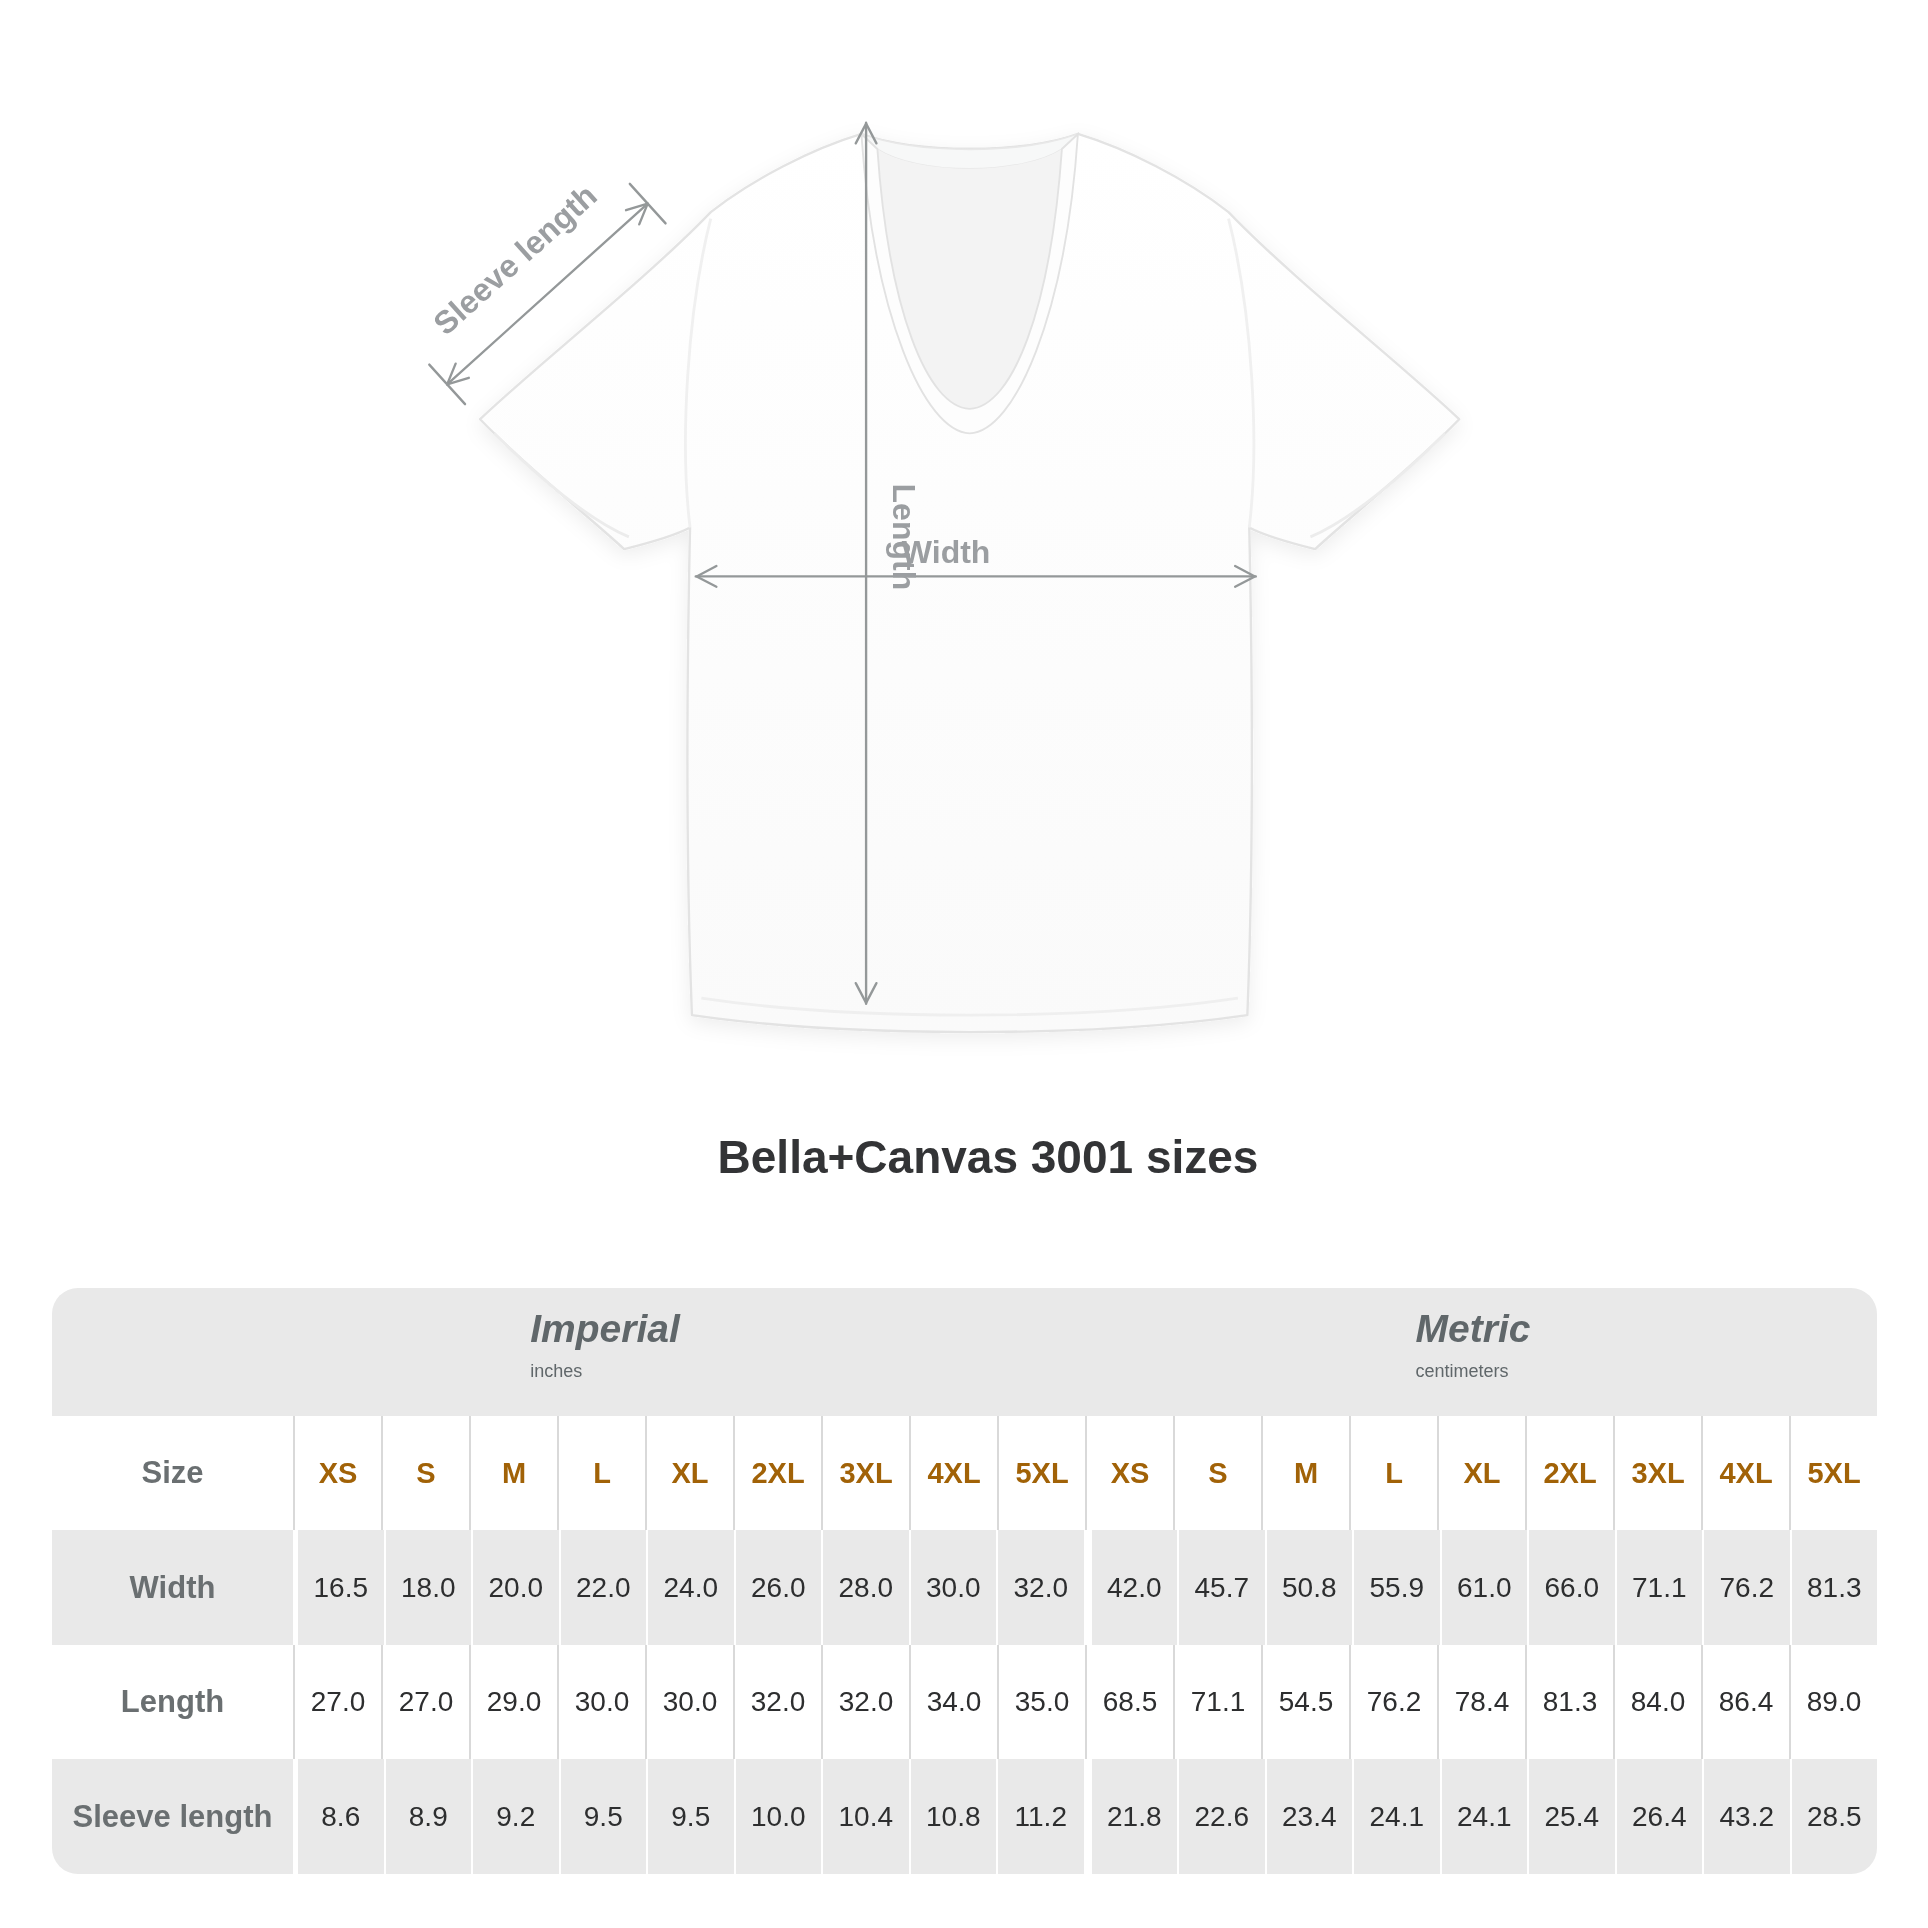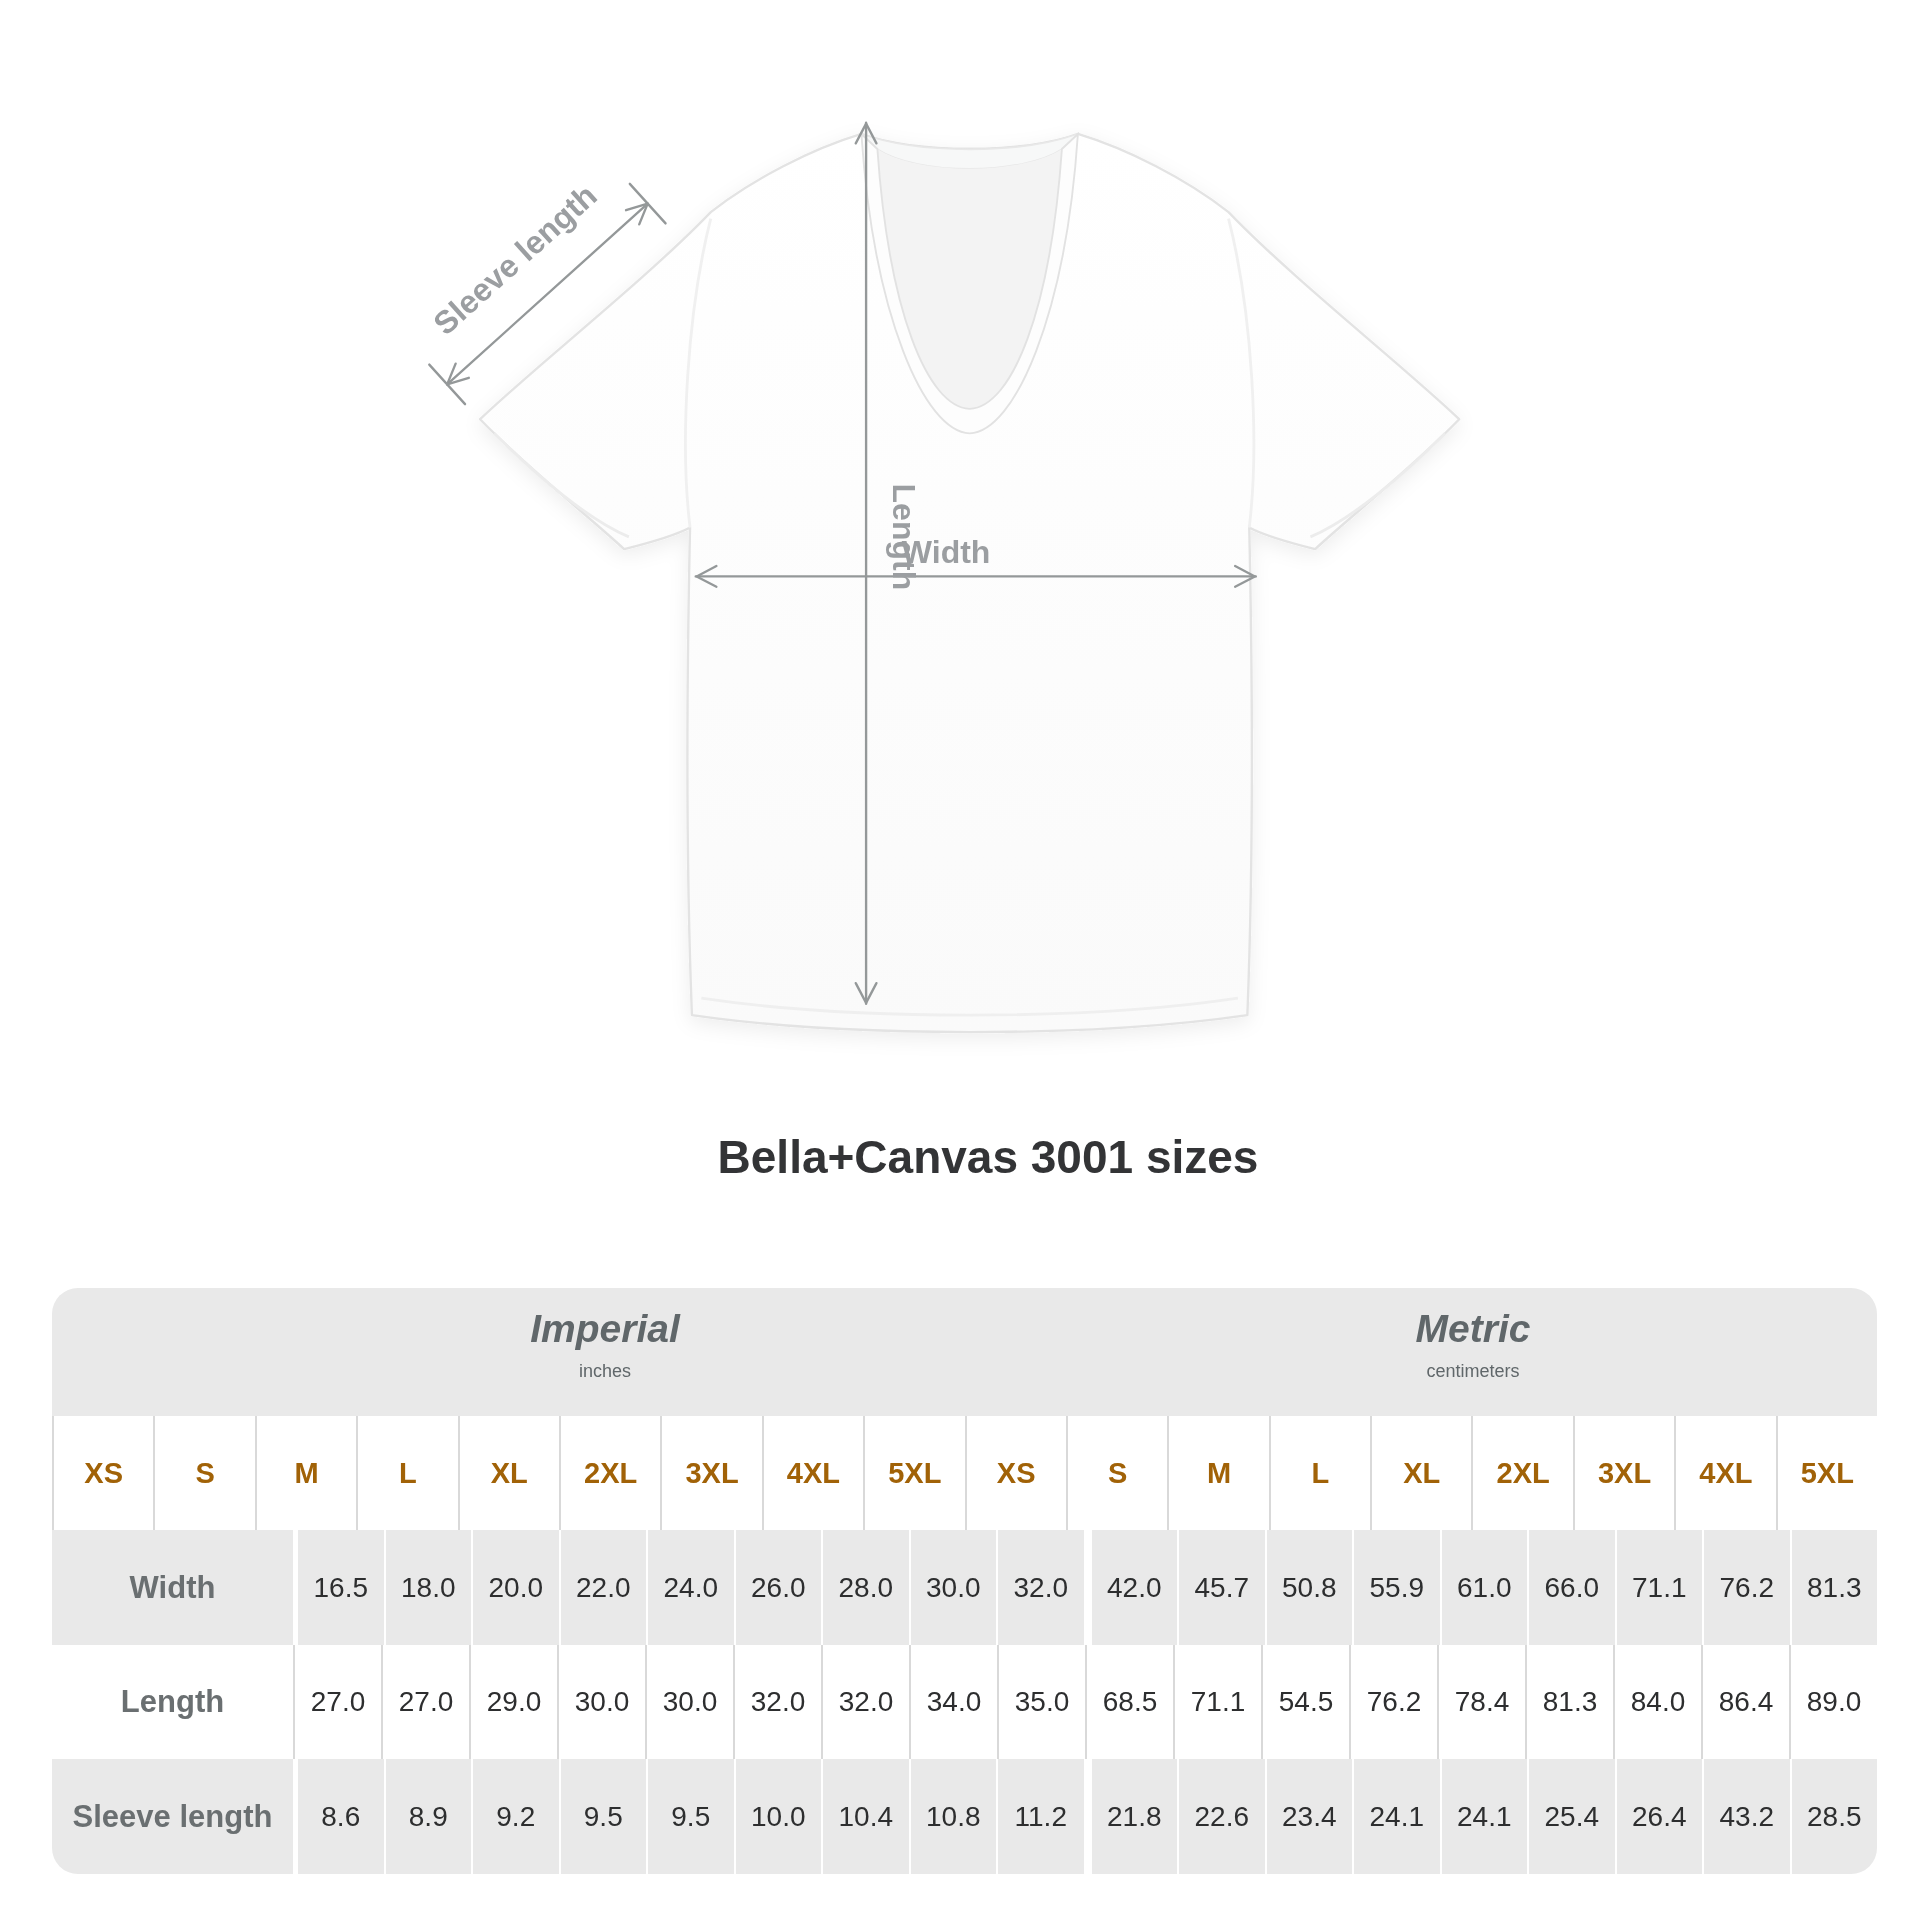--- a/index.html
+++ b/index.html
@@ -14,21 +14,21 @@
   
   .page-title{position:absolute;left:0;top:1130px;width:1928px;margin:0;text-align:center;
               font-size:46px;font-weight:bold;color:#333436;letter-spacing:0;padding-left:24px;}
   .page-subtitle{position:absolute;left:0;top:1194px;width:1928px;margin:0;text-align:center;
               font-style:italic;font-size:27px;color:#4d4f50;}
 
   
   .size-table{position:absolute;left:52px;top:1288px;width:1825px;height:586px;
               border-radius:26px;overflow:hidden;background:#fff;}
   .band-header{position:relative;height:128px;background:#e9e9e9;}
-  .group-header{position:absolute;top:17px;transform:translateX(-50%);text-align:center;color:#60676a;}
+  .group-header{position:absolute;top:17px;transform:translateX(-50%);text-align:left;color:#60676a;}
   .group-imperial{left:553px;}
   .group-metric{left:1421px;}
   .group-title{font-size:39px;font-weight:bold;font-style:italic;line-height:47px;}
   .group-unit{font-size:18px;line-height:38px;}
 
   .trow{display:flex;width:100%;}
   .trow.white{background:#ffffff;height:114px;}
   .trow.gray{background:#e9e9e9;height:115px;}
   .cell{flex:1 1 0;display:flex;align-items:center;justify-content:center;
         font-size:28px;color:#2d2e2f;}
@@ -121,20 +121,21 @@
         <div class="group-title">Imperial</div>
         <div class="group-unit">inches</div>
       </div>
       <div class="group-header group-metric">
         <div class="group-title">Metric</div>
         <div class="group-unit">centimeters</div>
       </div>
     </div>
 
     <div class="trow white">
+      <div class="cell label">Size</div>
       <div class="cell d head lstart">XS</div>
       <div class="cell d head">S</div>
       <div class="cell d head">M</div>
       <div class="cell d head">L</div>
       <div class="cell d head">XL</div>
       <div class="cell d head">2XL</div>
       <div class="cell d head">3XL</div>
       <div class="cell d head">4XL</div>
       <div class="cell d head">5XL</div>
       <div class="cell d head gstart">XS</div>

